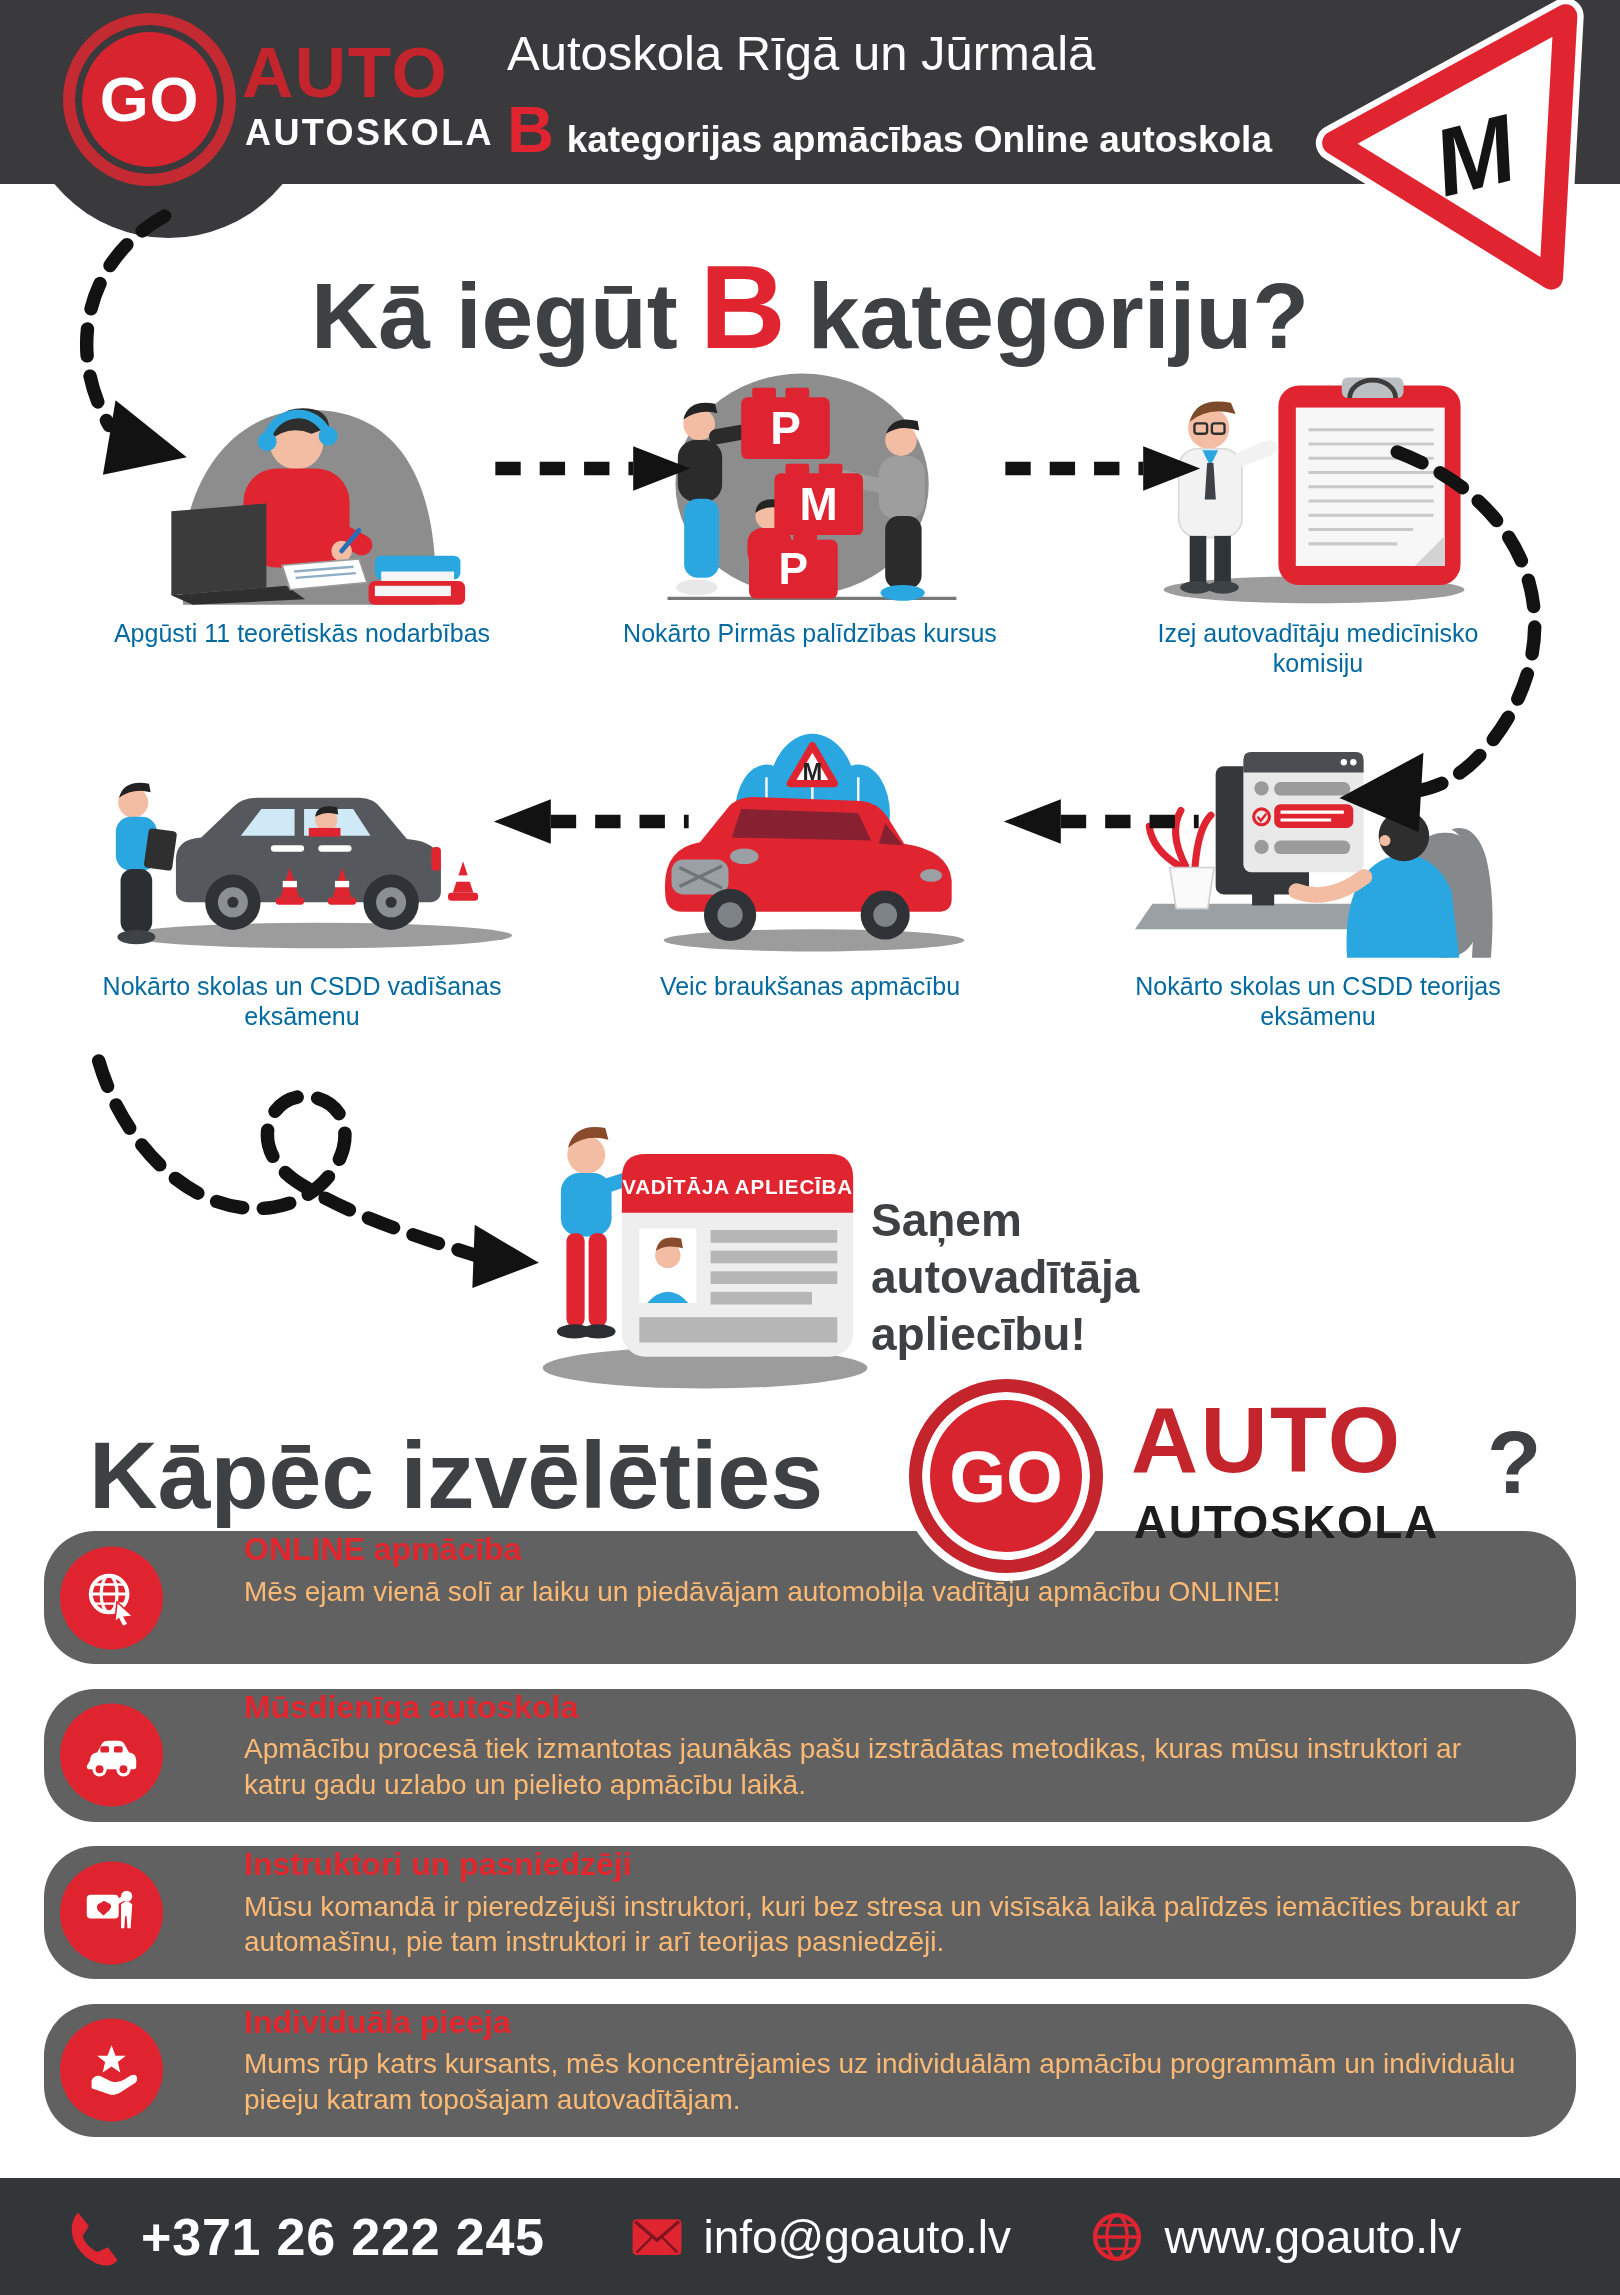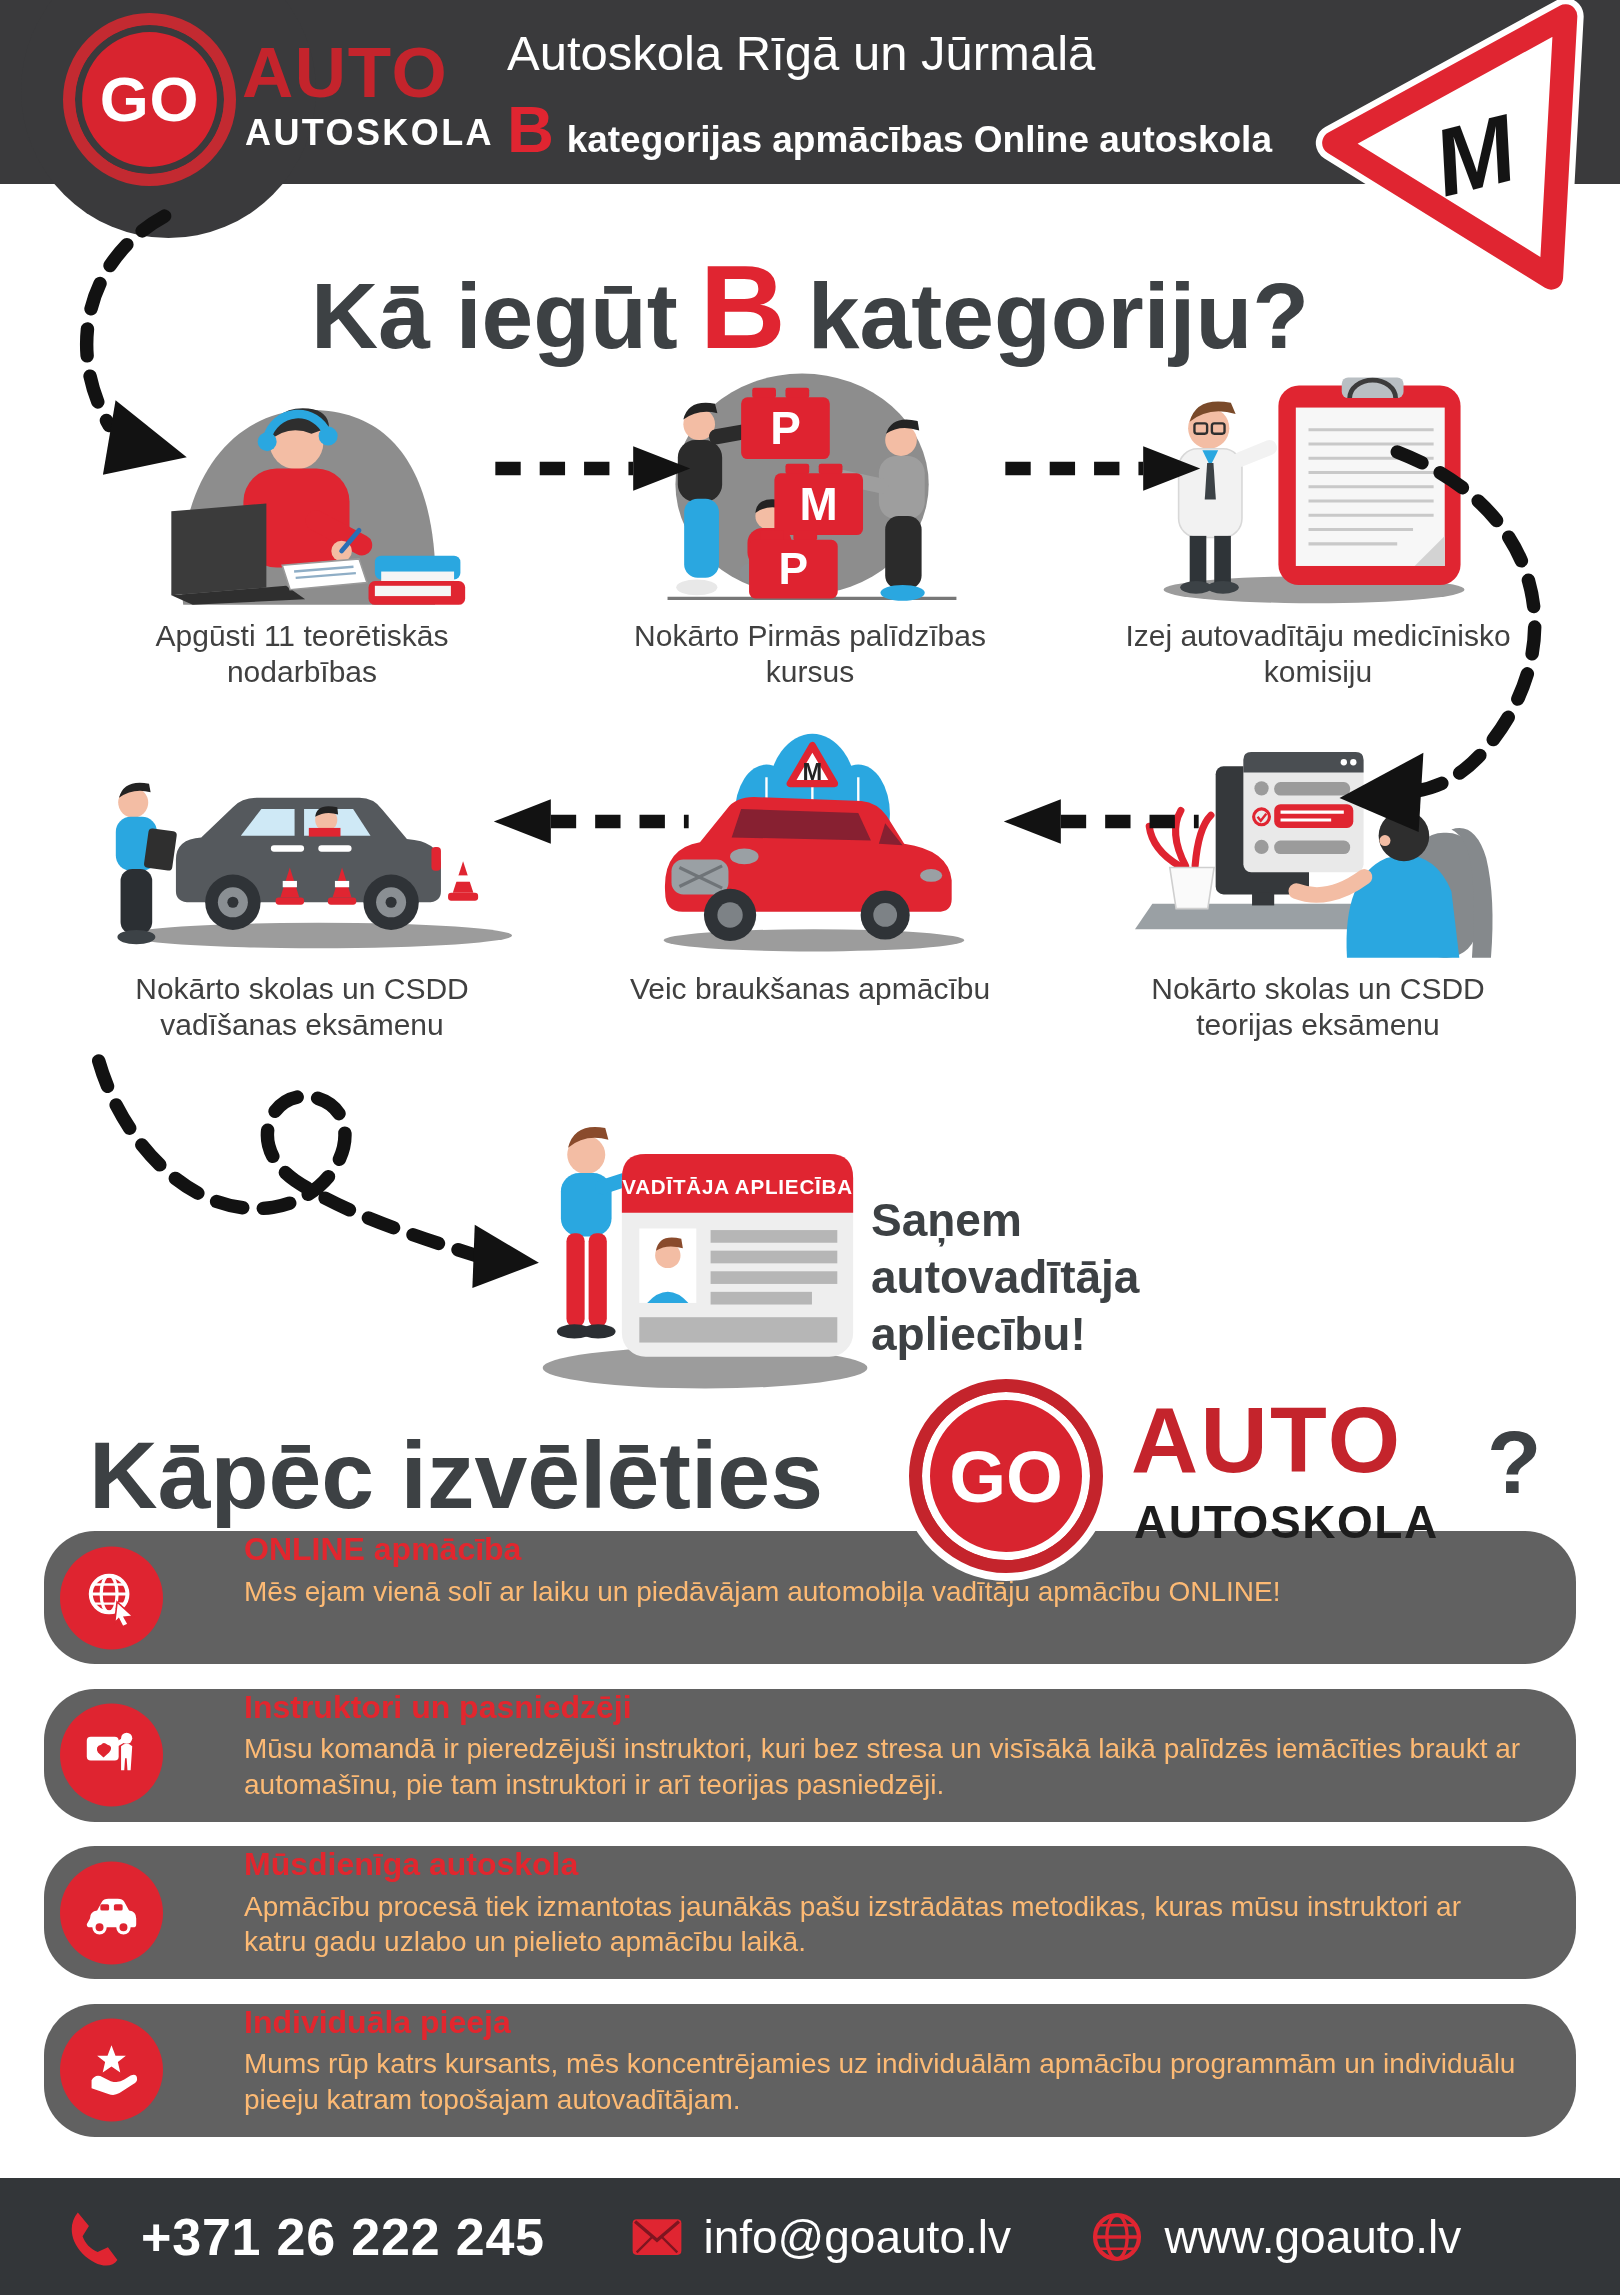--- a/index.html
+++ b/index.html
@@ -23,22 +23,22 @@
   .main-title{position:absolute;left:0;top:238px;width:1620px;display:flex;justify-content:center;
               align-items:baseline;gap:22px;}
   .main-title .t{font-size:93px;font-weight:bold;color:#3d4144;}
   .main-title .b{font-size:119px;font-weight:bold;color:#e02531;}
   
   .steps-row{position:absolute;left:48px;width:1525px;display:flex;}
   .steps-row.r1{top:360px;}
   .steps-row.r2{top:713px;}
   .step{width:508px;display:flex;flex-direction:column;align-items:center;}
   .ill{height:245px;display:flex;align-items:flex-end;justify-content:center;}
-  .caption{margin-top:12.7px;max-width:412px;text-align:center;font-size:30px;line-height:1.22;
-           color:#404040;font-weight:500;}
+  .caption{margin-top:12.7px;max-width:412px;text-align:center;font-size:25px;line-height:1.22;
+           color:#0369a1;font-weight:500;}
   .arrow-abs{position:absolute;z-index:1;}
   .final-ill{position:absolute;left:511px;top:1097px;}
   .final-caption{position:absolute;left:871px;top:1192px;width:340px;font-size:46px;font-weight:bold;
                  color:#3d4144;line-height:1.24;}
   
   .why-part1{position:absolute;left:89px;top:1421px;font-size:95px;font-weight:bold;color:#3d4144;z-index:4;}
   .why-logo-circle{position:absolute;left:909px;top:1379px;width:168px;height:168px;border-radius:50%;
                    background:#d8242f;border:13.5px solid #c4242c;box-shadow:inset 0 0 0 8px #ffffff, 0 0 0 8px #ffffff;
                    display:flex;align-items:center;justify-content:center;z-index:4;}
   .why-logo-go{font-size:73px;font-weight:bold;color:#ffffff;}
@@ -408,43 +408,43 @@
           <polygon points="44,42 64,60 53,61 58,70 51,73 46,63 41,68" fill="#ffffff" stroke="#df2430" stroke-width="2"></polygon>
         </svg>
       </div>
       <div class="benefit-title">ONLINE apmācība</div>
       <div class="benefit-body">Mēs ejam vienā solī ar laiku un piedāvājam automobiļa vadītāju apmācību ONLINE!</div>
     </div>
 
     <div class="benefit">
       <div class="benefit-icon">
         <svg width="59" height="59" viewBox="0 0 74 74">
+          <path d="M10,44 q0,-9 9,-10 l6,-11 q2,-4 8,-4 h12 q6,0 8,4 l6,11 q9,1 9,10 v7 q0,4 -4,4 h-54 q-4,0 -4,-4 Z" fill="#ffffff"></path>
+          <rect x="23" y="26" width="11" height="8" rx="2" fill="#df2430"></rect>
+          <rect x="40" y="26" width="11" height="8" rx="2" fill="#df2430"></rect>
+          <circle cx="22" cy="55" r="7" fill="#df2430" stroke="#ffffff" stroke-width="4"></circle>
+          <circle cx="52" cy="55" r="7" fill="#df2430" stroke="#ffffff" stroke-width="4"></circle>
+        </svg>
+      </div>
+      <div class="benefit-title">Mūsdienīga autoskola</div>
+      <div class="benefit-body">Apmācību procesā tiek izmantotas jaunākās pašu izstrādātas metodikas, kuras mūsu instruktori ar katru gadu uzlabo un pielieto apmācību laikā.</div>
+    </div>
+
+    <div class="benefit">
+      <div class="benefit-icon">
+        <svg width="59" height="59" viewBox="0 0 74 74">
           <rect x="6" y="14" width="40" height="30" rx="5" fill="#ffffff"></rect>
           <path d="M20,34 q-4,-8 4,-10 q3,-4 8,0 q8,2 2,10 l-7,6 Z" fill="#df2430"></path>
           <circle cx="56" cy="16" r="7" fill="#ffffff"></circle>
           <path d="M49,26 q7,-6 14,0 l-2,30 h-4 l-1,-15 h-2 l-1,15 h-4 Z" fill="#ffffff"></path>
           <rect x="40" y="22" width="15" height="6" rx="3" fill="#ffffff" transform="rotate(-30 40 22)"></rect>
         </svg>
       </div>
       <div class="benefit-title">Instruktori un pasniedzēji</div>
       <div class="benefit-body">Mūsu komandā ir pieredzējuši instruktori,  kuri bez stresa un visīsākā laikā palīdzēs iemācīties braukt ar automašīnu, pie tam instruktori ir arī teorijas pasniedzēji.</div>
-    </div>
-
-    <div class="benefit">
-      <div class="benefit-icon">
-        <svg width="59" height="59" viewBox="0 0 74 74">
-          <path d="M10,44 q0,-9 9,-10 l6,-11 q2,-4 8,-4 h12 q6,0 8,4 l6,11 q9,1 9,10 v7 q0,4 -4,4 h-54 q-4,0 -4,-4 Z" fill="#ffffff"></path>
-          <rect x="23" y="26" width="11" height="8" rx="2" fill="#df2430"></rect>
-          <rect x="40" y="26" width="11" height="8" rx="2" fill="#df2430"></rect>
-          <circle cx="22" cy="55" r="7" fill="#df2430" stroke="#ffffff" stroke-width="4"></circle>
-          <circle cx="52" cy="55" r="7" fill="#df2430" stroke="#ffffff" stroke-width="4"></circle>
-        </svg>
-      </div>
-      <div class="benefit-title">Mūsdienīga autoskola</div>
-      <div class="benefit-body">Apmācību procesā tiek izmantotas jaunākās pašu izstrādātas metodikas, kuras mūsu instruktori ar katru gadu uzlabo un pielieto apmācību laikā.</div>
     </div>
 
     <div class="benefit">
       <div class="benefit-icon">
         <svg width="59" height="59" viewBox="0 0 74 74">
           <polygon points="37,6 42,19 55,19 45,27 48,40 37,32.5 26,40 29,27 19,19 32,19" fill="#ffffff"></polygon>
           <path d="M12,50 q5,-9 14,-4 l10,5 q10,3 17,-2 l8,-5 q7,-3 8,3 q1,5 -5,8 l-17,11 q-7,4 -14,1 l-21,-7 Z" fill="#ffffff"></path>
         </svg>
       </div>
       <div class="benefit-title">Individuāla pieeja</div>

